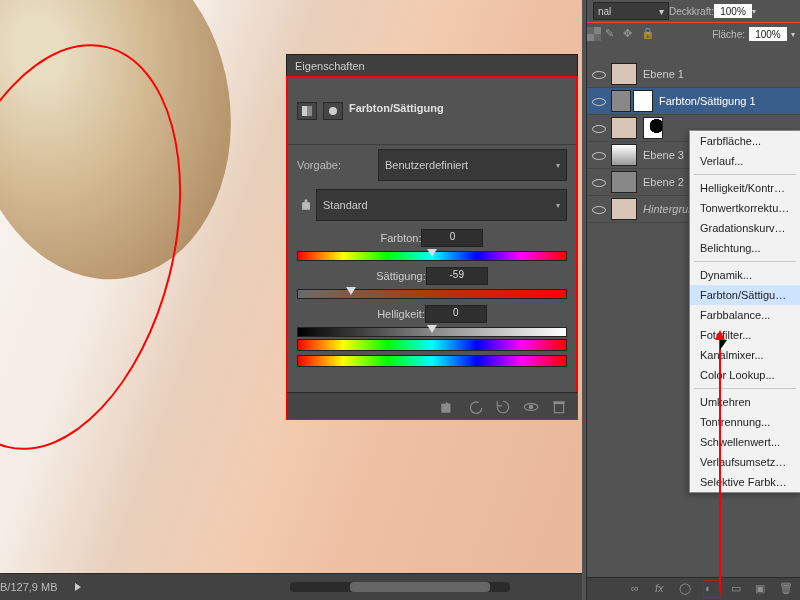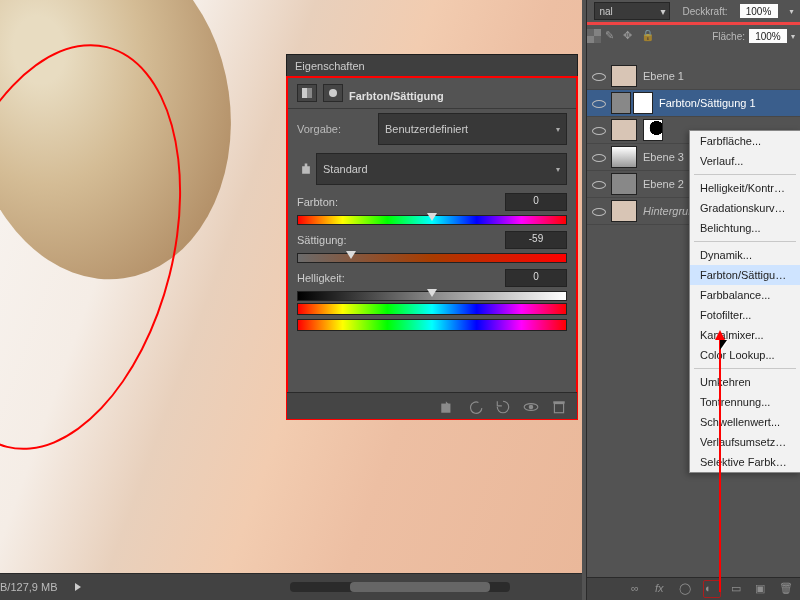--- a/index.html
+++ b/index.html
@@ -8,46 +8,46 @@
 .eyebrow{position:absolute;left:310px;top:160px;width:180px;height:12px;background:linear-gradient(to bottom,#b89572,#c8aa8a);border-radius:50%;opacity:.6}
 .annot-ellipse{position:absolute;left:-60px;top:40px;width:230px;height:410px;border:2px solid #ff0000;border-radius:50%;transform:rotate(14deg)}
 .status-bar{position:absolute;left:0;bottom:0;width:582px;height:26px;background:#424242;border-top:1px solid #2a2a2a;display:flex;align-items:center;padding-left:0;color:#bbb}
 .status-bar .play{margin-left:18px;width:0;height:0;border-left:6px solid #ccc;border-top:4px solid transparent;border-bottom:4px solid transparent}
 .hscroll{position:absolute;left:290px;top:8px;width:220px;height:10px;background:#2b2b2b;border-radius:4px}
 .hscroll-thumb{position:absolute;left:60px;top:0;width:140px;height:10px;background:#666;border-radius:4px}
 .panel{position:absolute;background:#535353;border:1px solid #1e1e1e;color:#ccc}
 .panel-header{background:#3f3f3f;border-bottom:1px solid #262626;padding:3px 8px;font-size:11px;height:16px;display:flex;align-items:center}
 .props-panel{left:286px;top:54px;width:290px;height:364px}
 .props-panel .red-box{position:absolute;left:-1px;top:21px;right:-1px;bottom:-1px;border:2px solid #ff0000;pointer-events:none}
-.subheader{display:flex;align-items:flex-end;gap:6px;padding:6px 10px;border-bottom:1px solid #3a3a3a}
+.subheader{display:flex;align-items:flex-start;gap:6px;padding:24px 10px;border-bottom:1px solid #3a3a3a}
 .icon-square{width:18px;height:16px;border:1px solid #2a2a2a;background:#454545;display:flex;align-items:center;justify-content:center}
 .icon-square svg{width:12px;height:12px}
 .sub-title{font-weight:bold;font-size:11px;color:#e0e0e0}
 .row{display:flex;align-items:center;padding:4px 10px;gap:1px}
 .row-label{width:80px;color:#bbb}
 .dropdown{flex:1;height:18px;background:#383838;border:1px solid #262626;display:flex;align-items:center;justify-content:space-between;padding:6px 6px;font-size:11px}
 .dropdown .chev{font-size:8px;color:#aaa}
 .hand-icon{width:18px;height:16px}
 .slider-block{padding:4px 10px 0}
-.slider-head{display:flex;justify-content:space-between;align-items:center}
+.slider-head{display:flex;justify-content:center;align-items:center}
 .num-input{width:60px;height:14px;background:#2f2f2f;border:1px solid #232323;text-align:center;color:#ddd;padding:1px 0;font-size:10px}
 .slider-track{position:relative;height:12px;margin-top:4px}
 .hue-grad{height:8px;background:linear-gradient(to right,#ff0000,#ffff00,#00ff00,#00ffff,#0000ff,#ff00ff,#ff0000);border:1px solid #222}
 .sat-grad{height:8px;background:linear-gradient(to right,#6b6b6b,#a83c00,#ff0000);border:1px solid #222}
 .lig-grad{height:8px;background:linear-gradient(to right,#000000,#888888,#ffffff);border:1px solid #222}
 .thumb-tri{position:absolute;top:-2px;width:0;height:0;border-left:5px solid transparent;border-right:5px solid transparent;border-top:8px solid #dcdcdc}
 .eyedrops{display:flex;gap:6px;align-items:center;padding:10px}
 .eyedrop{width:14px;height:14px;opacity:.6}
 .checkbox{width:12px;height:12px;border:1px solid #333;background:#3a3a3a}
 .spectrum-bands{padding:0 10px}
 .spectrum{height:10px;background:linear-gradient(to right,#ff0000,#ffff00,#00ff00,#00ffff,#0000ff,#ff00ff,#ff0000);border:1px solid #222;margin-bottom:4px}
 .panel-footer{position:absolute;bottom:0;left:0;right:0;height:26px;background:#454545;border-top:1px solid #2a2a2a;display:flex;justify-content:flex-end;align-items:center;gap:12px;padding-right:10px}
 .footer-icon{width:16px;height:14px;opacity:.6}
 .right{position:absolute;left:586px;top:0;width:214px;height:600px;background:#535353;border-left:1px solid #2a2a2a}
-.right-top{display:flex;align-items:center;height:22px;padding:0 6px;gap:12px;justify-content:center;border-bottom:3px solid #ef4444}
+.right-top{display:flex;align-items:center;height:22px;padding:0 6px;gap:0;justify-content:flex-start;border-bottom:1px solid #ef4444}
 .mini-dd{width:66px;height:16px;background:#3a3a3a;border:1px solid #262626;display:flex;align-items:center;justify-content:space-between;padding:0 4px;font-size:10px}
 .opt-label{font-size:10px;color:#bbb}
 .opt-val{width:38px;height:14px;background:#fcfcfc;color:#222;font-size:10px;display:flex;align-items:center;justify-content:center}
 .opt-row{display:flex;align-items:center;justify-content:flex-end;height:22px;gap:4px;padding-right:6px}
 .tool-ic{opacity:.55;width:14px;height:14px}
 .layers{margin-top:16px}
 .layer{display:flex;align-items:center;height:26px;padding:0 4px;gap:6px;border-bottom:1px solid #474747;background:#535353;font-size:11px}
 .layer.selected{background:#3a5e8c;color:#fff}
 .eye{width:14px;height:14px;position:relative}
 .eye::before{content:"";position:absolute;left:1px;top:4px;width:12px;height:6px;border:1px solid #bbb;border-radius:50%}
@@ -249,20 +249,21 @@
     <span class="bi">▭</span>
     <span class="bi">▣</span>
     <span class="bi">🗑</span>
   </div>
 
   <div class="context-menu">
     <div class="mi">Farbfläche...</div>
     <div class="mi">Verlauf...</div>
     <div class="sep"></div>
     <div class="mi">Helligkeit/Kontrast...</div>
+    <div class="mi">Tonwertkorrektur...</div>
     <div class="mi">Gradationskurven...</div>
     <div class="mi">Belichtung...</div>
     <div class="sep"></div>
     <div class="mi">Dynamik...</div>
     <div class="mi hi">Farbton/Sättigung...</div>
     <div class="mi">Farbbalance...</div>
     <div class="mi">Fotofilter...</div>
     <div class="mi">Kanalmixer...</div>
     <div class="mi">Color Lookup...</div>
     <div class="sep"></div>

